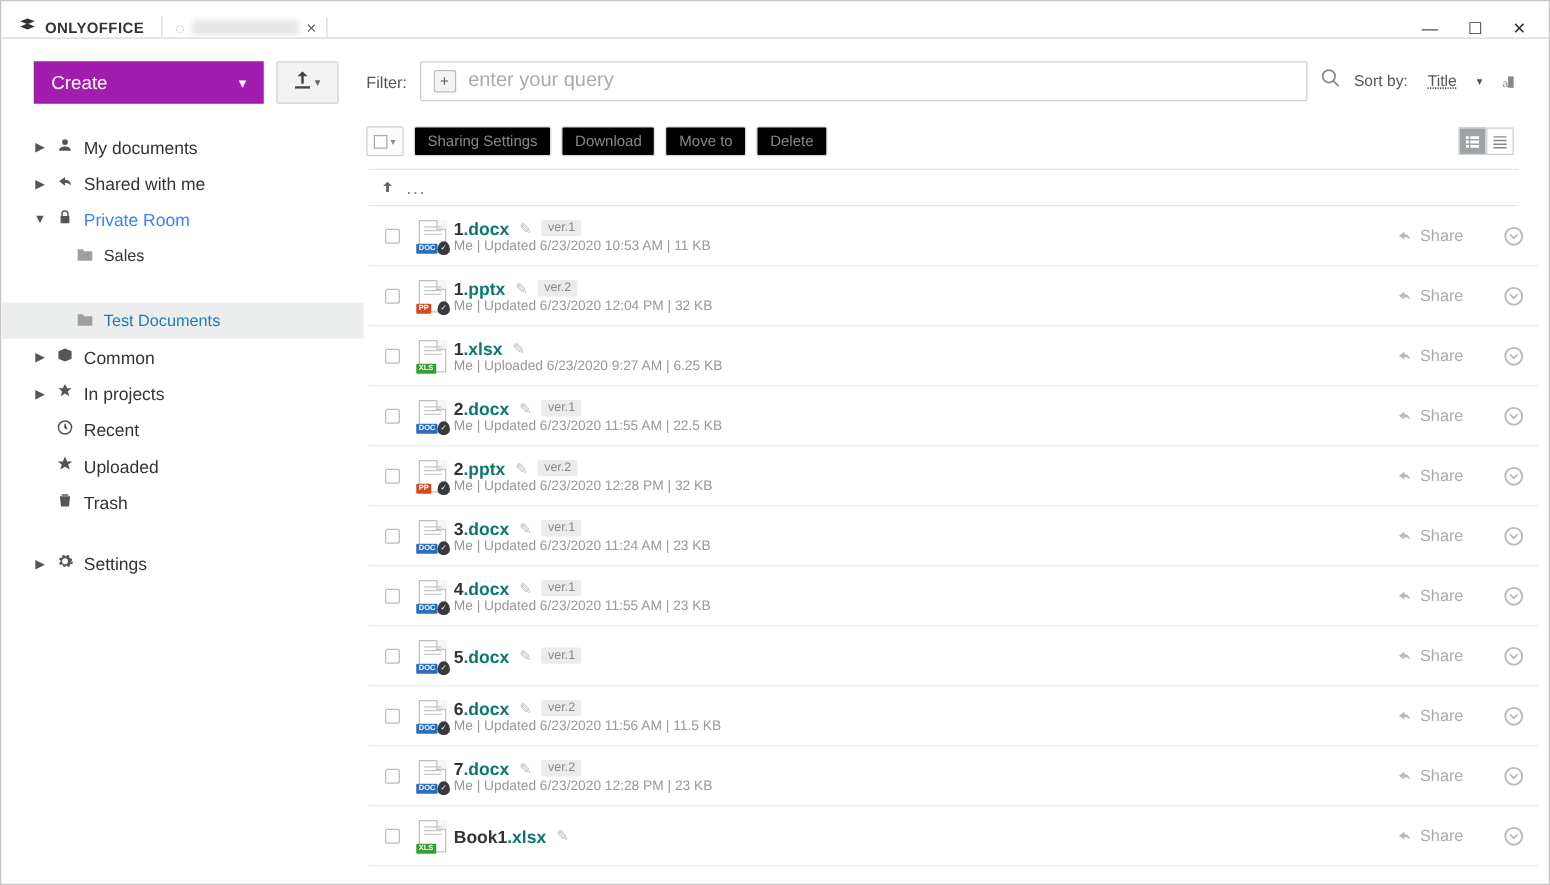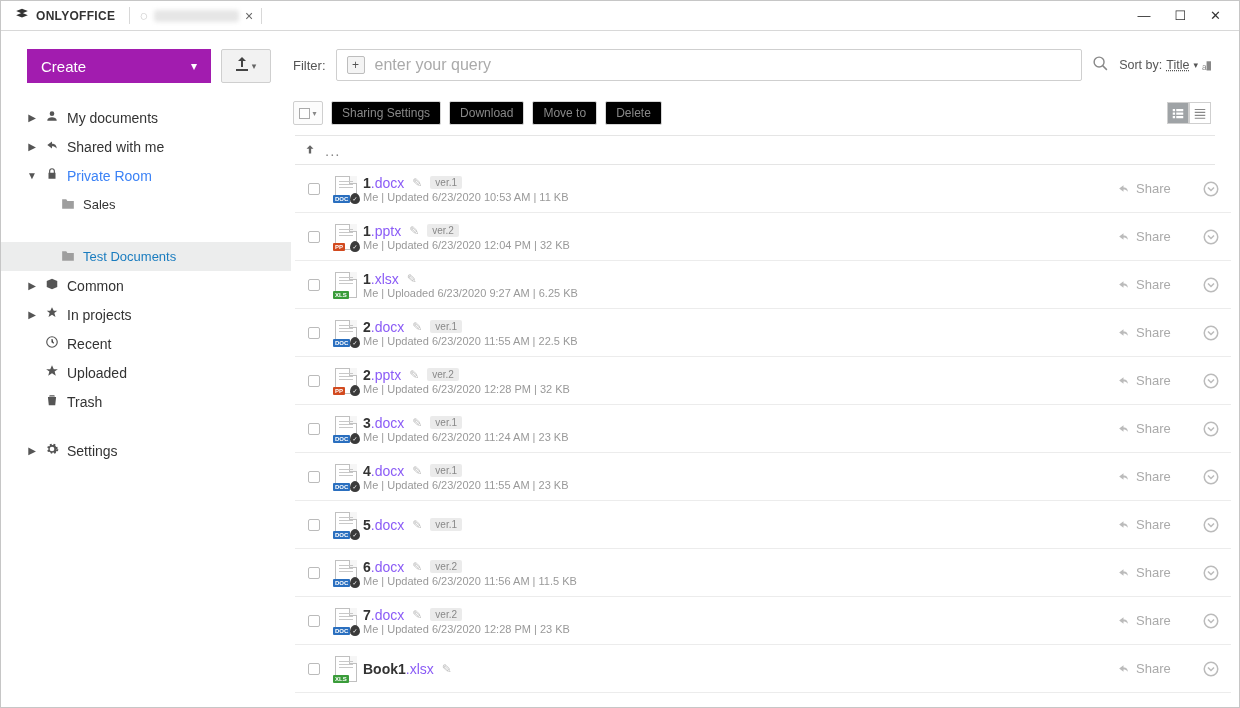--- a/index.html
+++ b/index.html
@@ -1,19 +1,19 @@
 <!DOCTYPE html>
 <html><head>
 <meta charset="utf-8">
 <style>
   * { box-sizing: border-box; }
   html, body { margin:0; padding:0; height:100%; font-family: "Segoe UI", Arial, sans-serif; color:#333; background:#fff; }
   .window { width:1240px; height:708px; border:1px solid #c6c6c6; display:flex; flex-direction:column; background:#fff; position:relative;}
   
-  .titlebar { height:30px; border-bottom:1px solid #d8d8d8; display:flex; align-items:center; }
+  .titlebar { height:30px; border-bottom:1px solid #d8d8d8; display:flex; align-items:flex-end; }
   .app-tab { display:flex; align-items:center; padding:0 14px; font-size:12px; font-weight:600; letter-spacing:0.3px; color:#333; border-right:1px solid #d8d8d8;}
   .app-tab .stack-icon { margin-right:7px; }
   .open-tab { display:flex; align-items:center; padding:0 8px 0 10px; border-right:1px solid #d8d8d8; gap:6px;}
   .blur-text { width:85px; height:12px; background:#e6e6e6; border-radius:3px; filter:blur(2px);}
   .tab-close { font-size:14px; color:#666; cursor:default;}
   .wincontrols { margin-left:auto; display:flex; align-items:center; gap:24px; padding-right:18px;}
   .wincontrols span { font-size:13px; color:#333; }
   
   .body { flex:1; display:flex; overflow:hidden;}
   
@@ -33,21 +33,21 @@
   .tree-item .folder-ic { color:#9e9e9e; font-size:14px;}
   .tree-item.sub.selected { margin-left:-26px; padding-left:60px; margin-right:-14px; padding-right:14px; width:calc(100% + 40px);}
   .spacer-line { height:20px;}
   
   .main { flex:1; display:flex; flex-direction:column; padding:18px 4px 0 0; overflow:hidden; position:relative;}
   .filterbar { display:flex; align-items:center; gap:10px; padding:0 24px 14px 2px;}
   .filter-label { font-size:13px; color:#555;}
   .filter-input { flex:1; height:32px; border:1px solid #cfcfcf; border-radius:2px; display:flex; align-items:center; padding:0 10px; gap:10px; color:#999;}
   .filter-plus { width:18px; height:18px; border:1px solid #bdbdbd; background:#f4f4f4; display:flex; align-items:center; justify-content:center; font-size:12px; color:#555; border-radius:2px;}
   .search-ic { color:#777; font-size:16px;}
-  .sortby { font-size:12.5px; color:#555; display:flex; align-items:center; gap:4px;}
+  .sortby { font-size:12.5px; color:#555; display:flex; align-items:center; gap:16px;}
   .sortby .title-link { text-decoration:underline dotted; color:#555;}
   .sortby .bars { color:#888; letter-spacing:-1px; font-size:12px;}
   
   .actionsbar { display:flex; align-items:center; gap:8px; padding:6px 24px 10px 2px;}
   .chk-all { width:30px; height:24px; border:1px solid #cfcfcf; border-radius:2px; background:#fcfcfc; display:flex; align-items:center; justify-content:center; gap:2px;}
   .chk-all .sq { width:11px; height:11px; border:1px solid #aaa; background:#fff;}
   .chk-all .chev { font-size:8px; color:#888;}
   .ghost-btn { height:24px; padding:0 10px; border:1px solid #d6d6d6; border-radius:2px; background:#000000; font-size:12px; color:#888; display:flex; align-items:center;}
   .view-toggle { margin-left:auto; display:flex;}
   .view-toggle .vt { width:22px; height:22px; border:1px solid #cfcfcf; display:flex; align-items:center; justify-content:center; background:#fff;}
@@ -61,21 +61,21 @@
   .filelist { flex:1; overflow-y:auto; margin-left:4px; margin-right:4px;}
   .filelist::-webkit-scrollbar { width:10px;}
   .filelist::-webkit-scrollbar-thumb { background:#cfcfcf; border-radius:5px;}
   .row { display:flex; align-items:center; height:48px; border-bottom:1px solid #ececec; padding-left:4px; padding-right:6px;}
   .row .chk { width:30px; display:flex; justify-content:center;}
   .row .chk .sq { width:12px; height:12px; border:1px solid #bbb; border-radius:2px;}
   .row .ficon { width:34px; display:flex; justify-content:center; align-items:center;}
   .row .info { flex:1; display:flex; flex-direction:column; justify-content:center;}
   .row .name-line { display:flex; align-items:center; gap:8px; font-size:14px;}
   .row .name-line .base { color:#333; font-weight:600;}
-  .row .name-line .ext { color:#8b5cf6; font-weight:400;}
+  .row .name-line .ext { color:#0f766e; font-weight:700;}
   .row .name-line .penc { color:#bbb; font-size:12px;}
   .row .name-line .ver { background:#ebebeb; color:#888; font-size:10px; padding:1px 5px; border-radius:2px;}
   .row .meta { font-size:11px; color:#999;}
   .row .share { display:flex; align-items:center; gap:6px; color:#aaa; font-size:13px; width:80px;}
   .row .more { width:28px; display:flex; justify-content:center;}
   .row .more svg { width:18px; height:18px; fill:none; stroke:#bbb; stroke-width:2;}
   
   .file-icon { position:relative; width:22px; height:26px; background:#fff; border:1px solid #c0c0c0;}
   .file-icon::before { content:""; position:absolute; top:-1px; right:-1px; width:7px; height:7px; border-left:1px solid #c0c0c0; border-bottom:1px solid #c0c0c0; background:#f6f6f6;}
   .file-icon .badge { position:absolute; bottom:-2px; left:-3px; font-size:6px; font-weight:bold; color:#fff; padding:1px 2px; border-radius:1px;}

